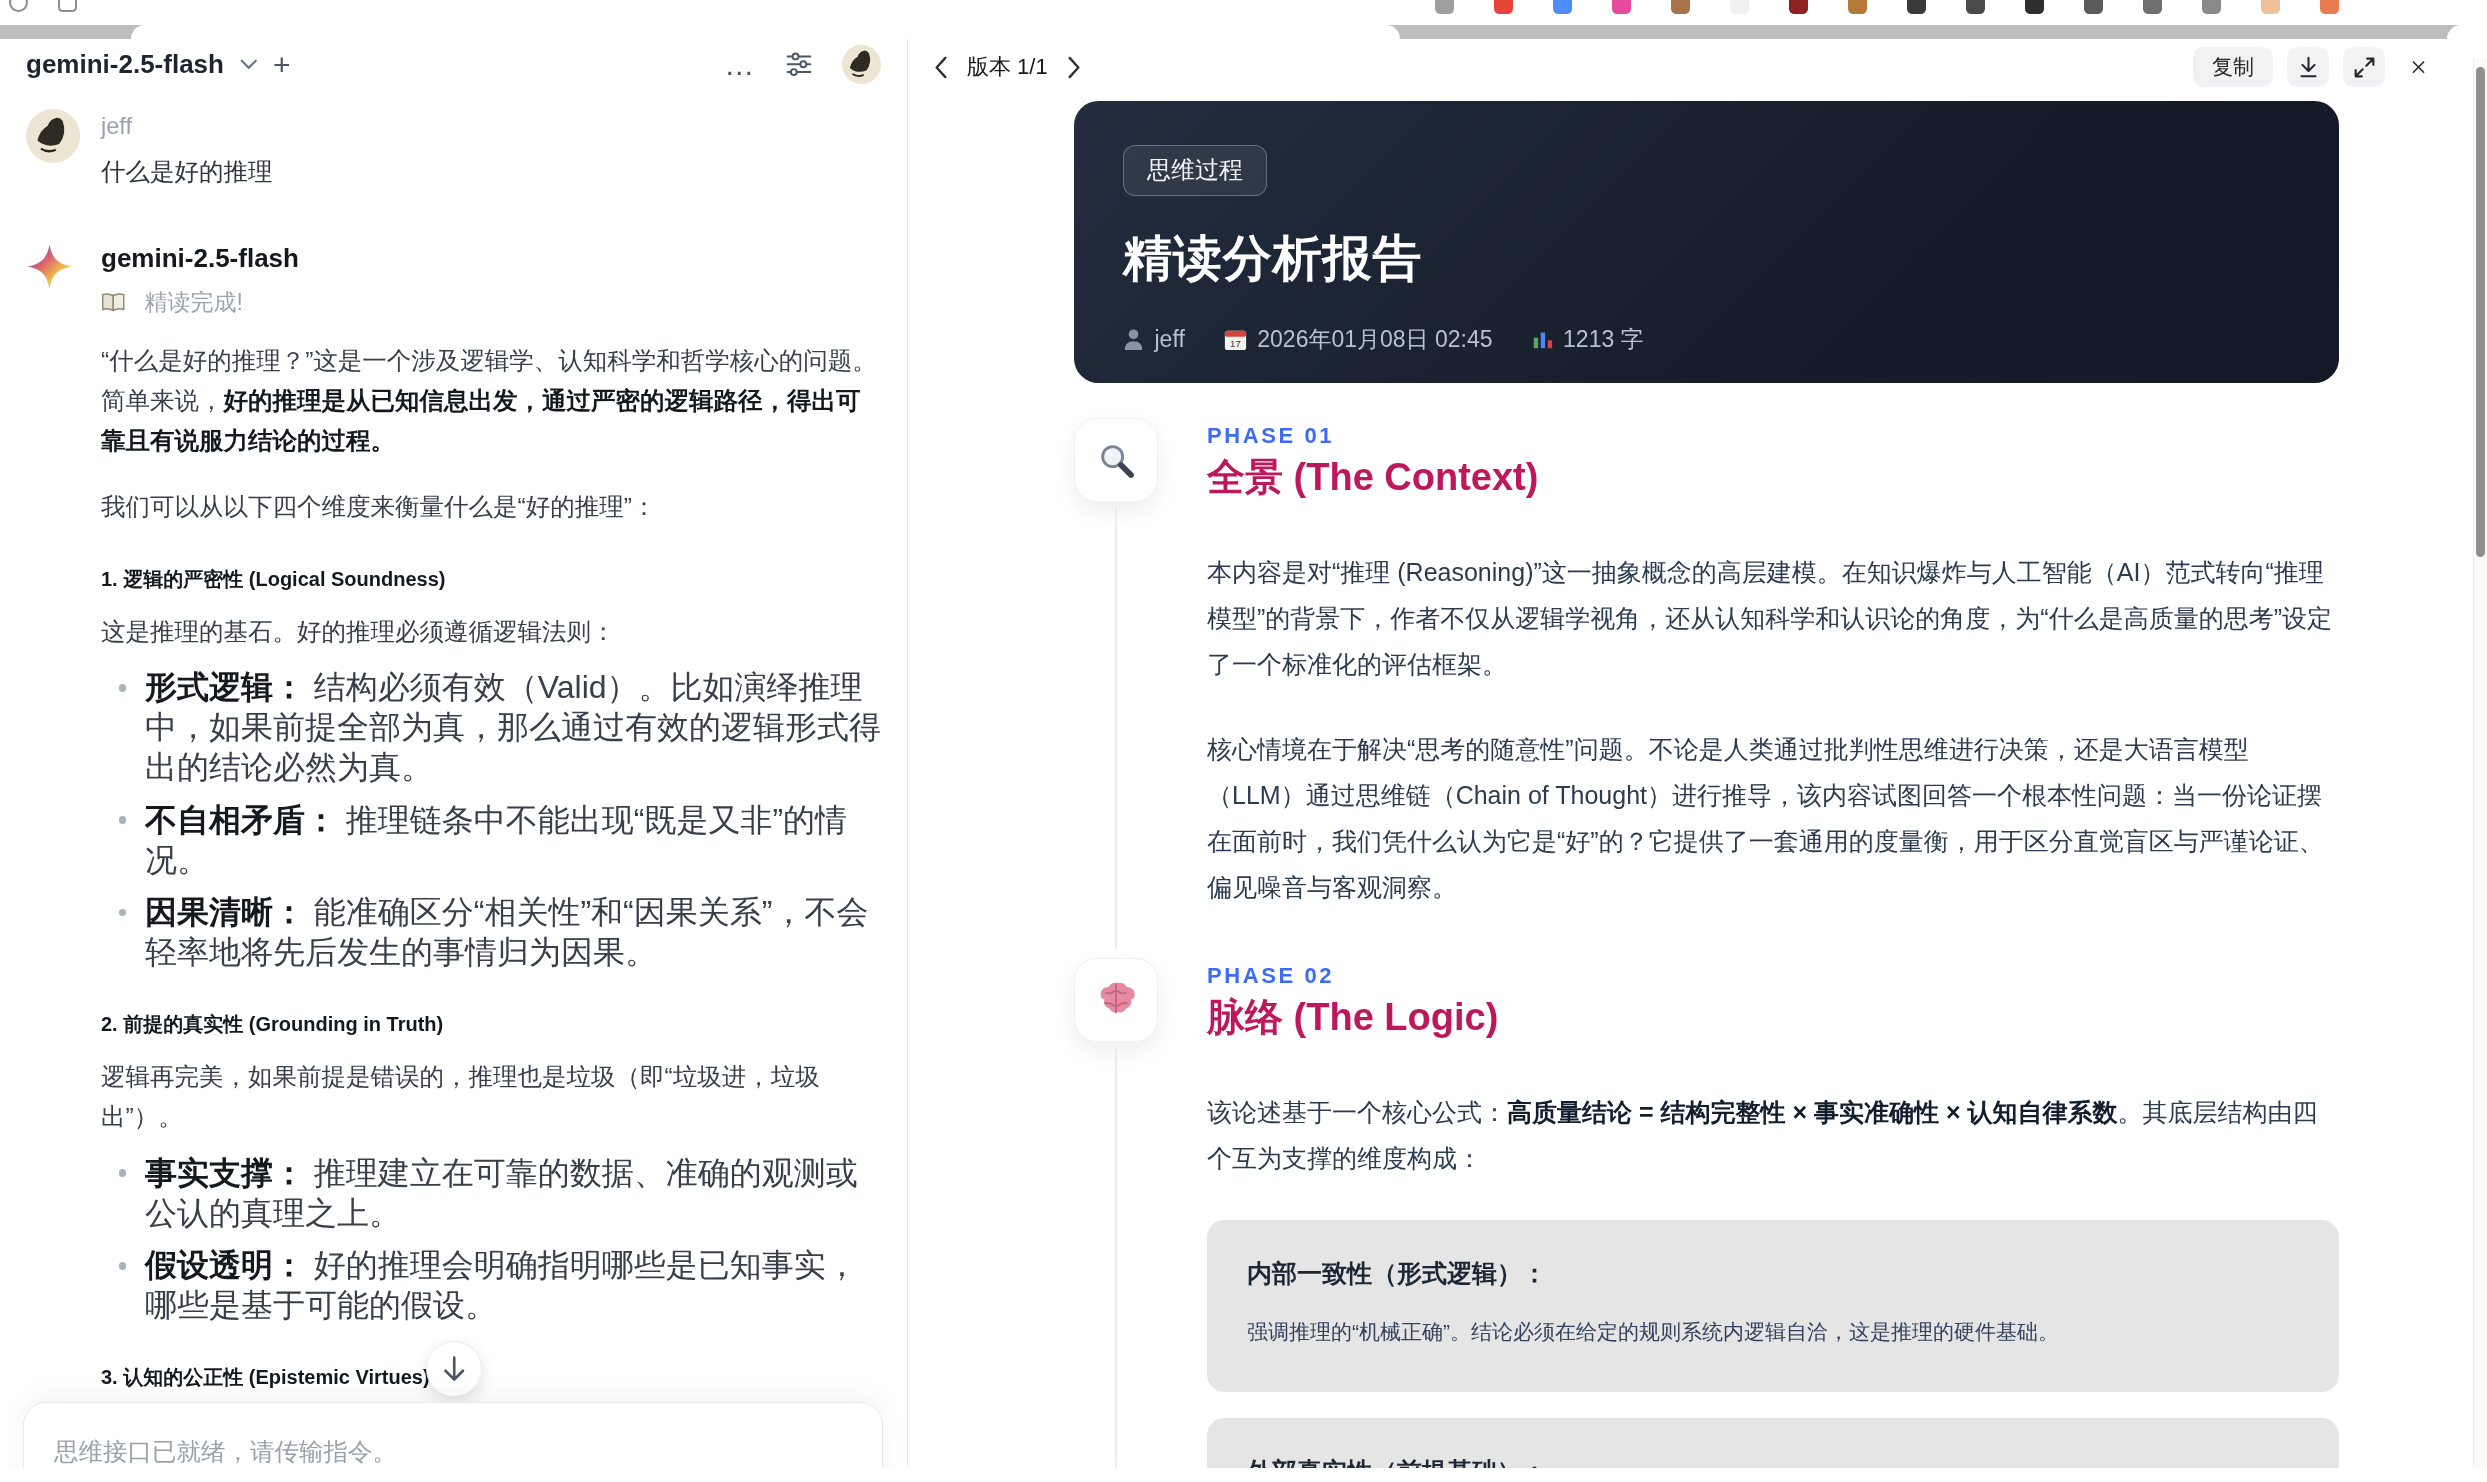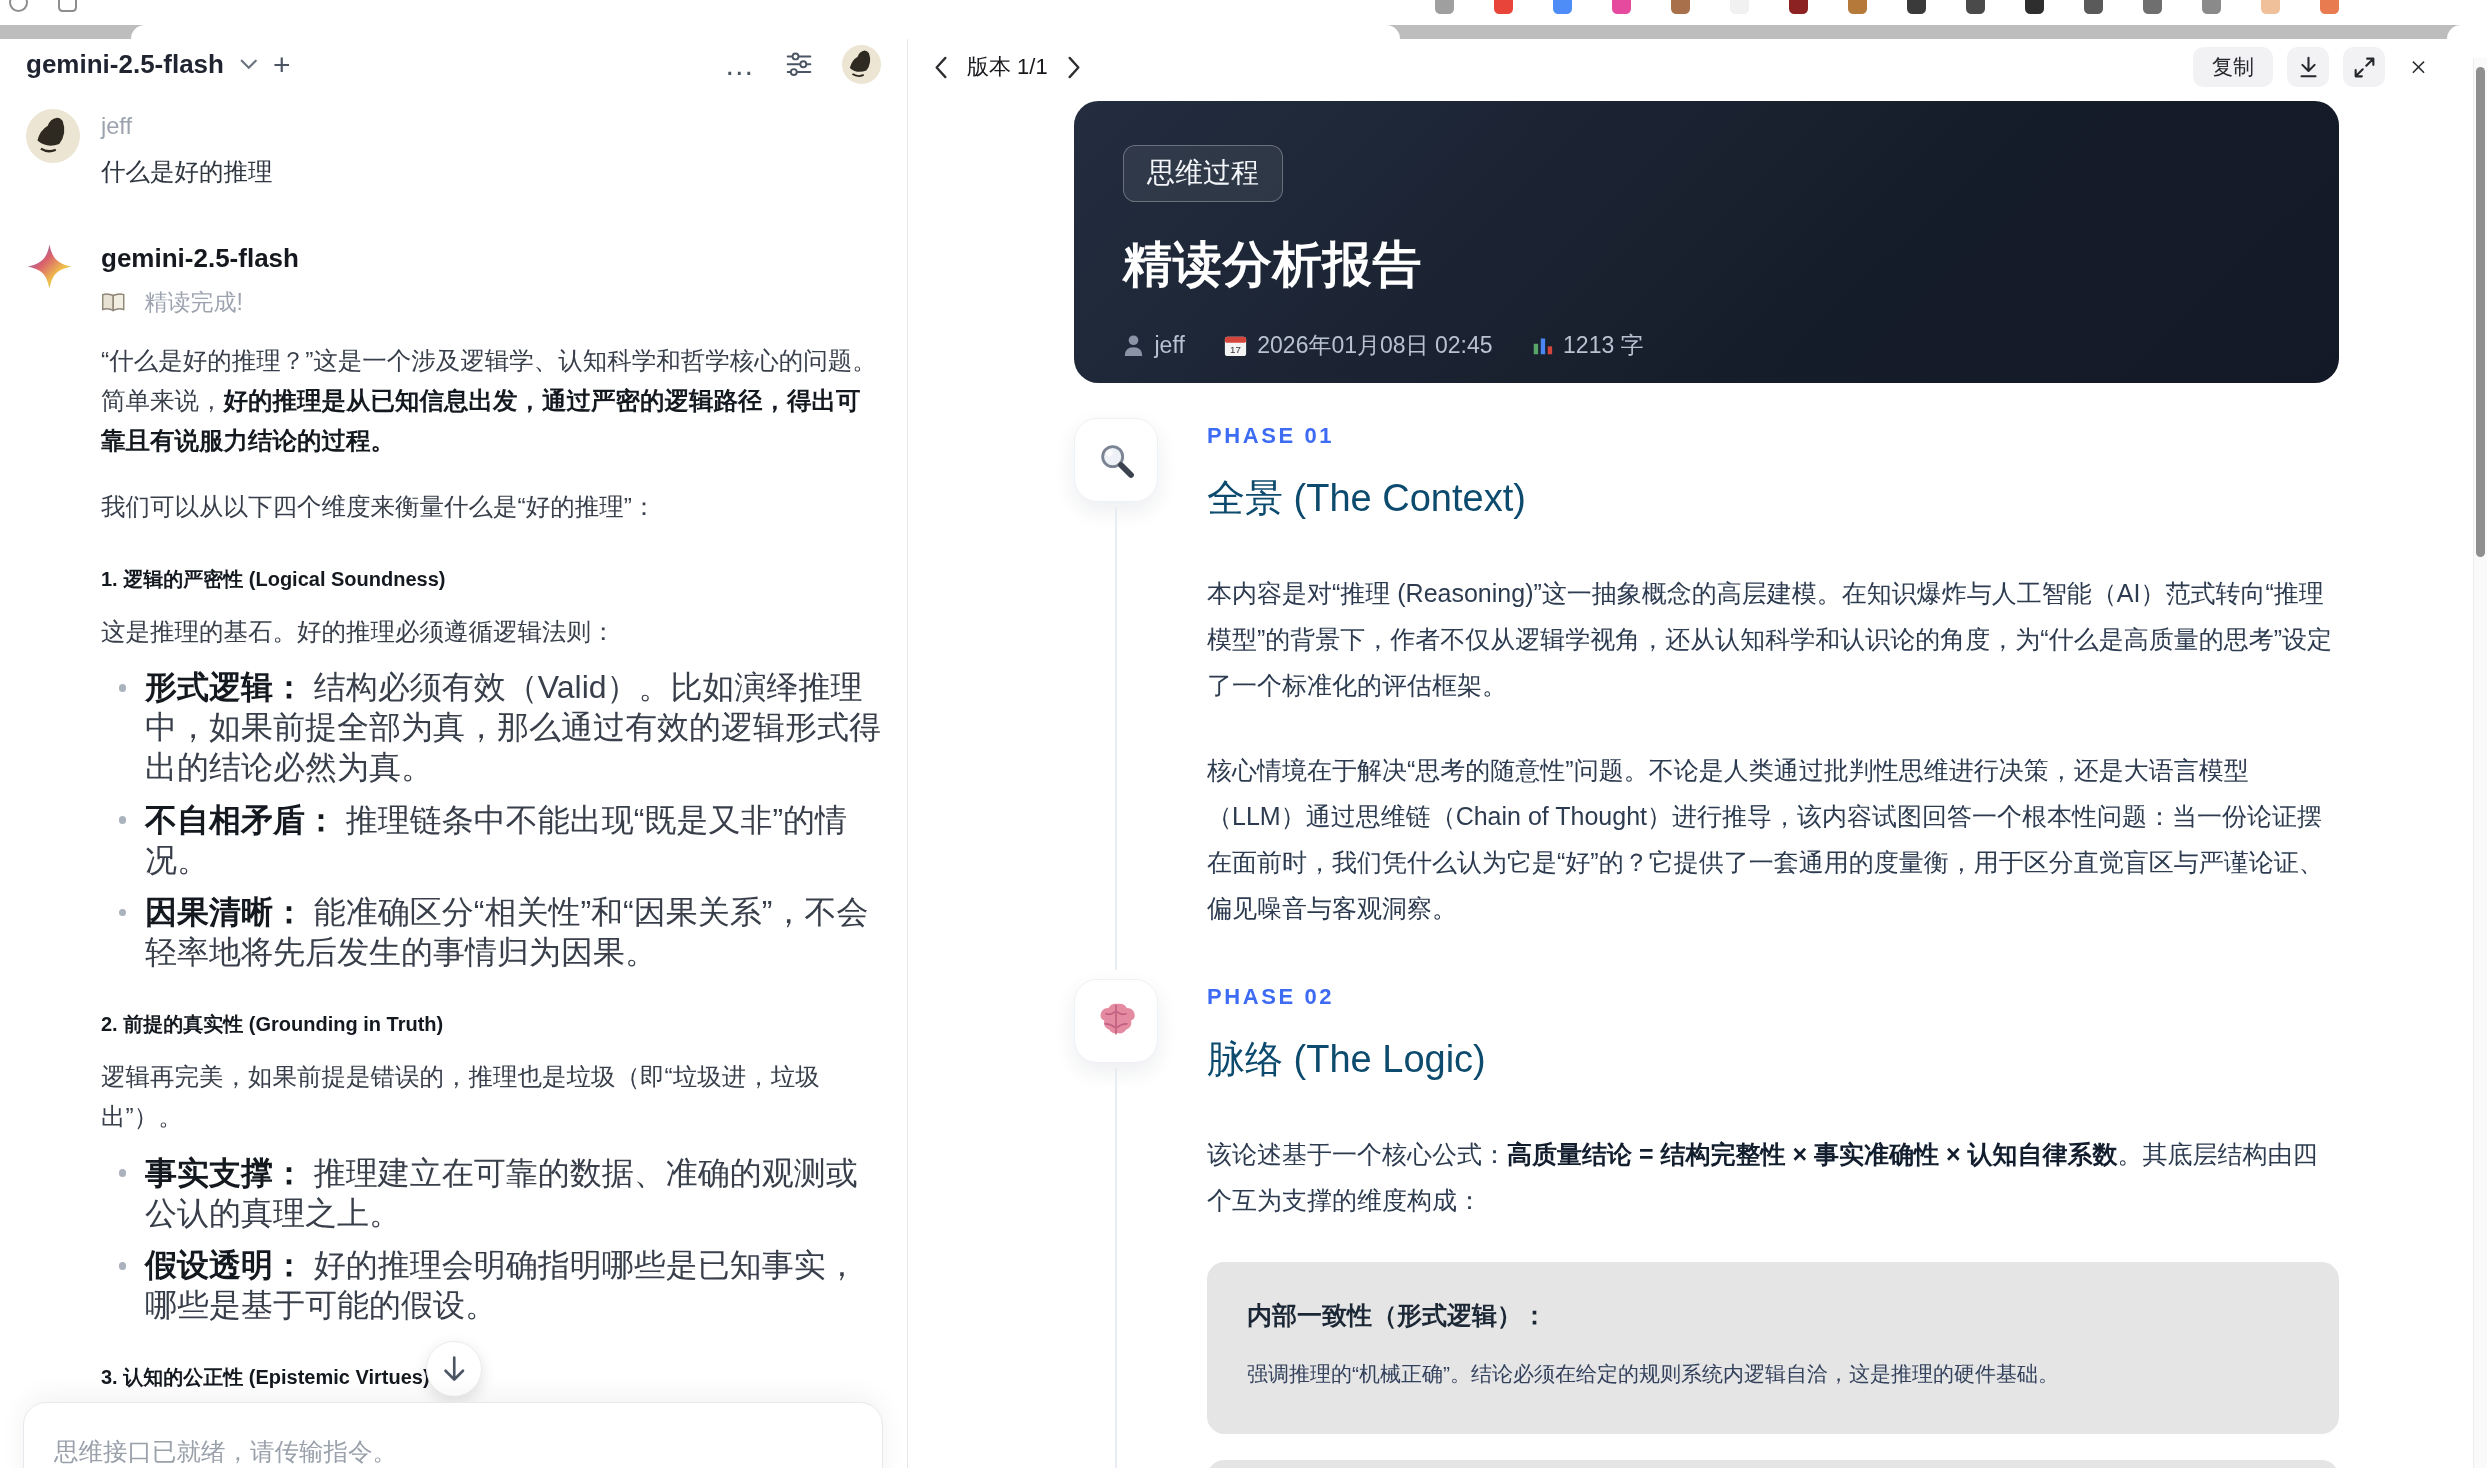--- a/index.html
+++ b/index.html
@@ -57,32 +57,32 @@
   .version-nav { display:flex; align-items:center; gap:19px; }
   .version-label { font-size:22px; color:#17181c; }
   .toolbar-actions { display:flex; align-items:center; gap:14px; margin-right:23px; }
   .pill-btn { height:40px; padding:0 19px; border:none; border-radius:10.5px; background:#f2f2f4; font-size:21px; color:#26282d; display:flex; align-items:center; justify-content:center; cursor:pointer; font-family:Liberation Serif, serif; }
   .sq-btn { width:42px; height:40px; padding:0; }
   .close-btn { background:none; font-size:30px; color:#2b2d31; width:39px; }
 
   .artifact-scroll { position:absolute; top:58px; left:0; right:14px; bottom:0; overflow:hidden; padding:3.5px 145px 0 166px; }
 
   .report-hero { position:relative; width:1265px; height:282px; border-radius:24.5px; background:linear-gradient(135deg,#232d3f 0%,#161d2a 60%,#131927 100%); padding:44px 49px; margin-bottom:35px; }
-  .hero-badge { display:inline-block; padding:8.8px 23px; border:1.8px solid rgba(255,255,255,.28); background:rgba(255,255,255,.07); border-radius:12.3px; color:#f3f5f9; font-size:28px; }
+  .hero-badge { display:inline-block; padding:8.8px 23px; border:1.8px solid rgba(255,255,255,.28); background:rgba(255,255,255,.07); border-radius:12.3px; color:#f3f5f9; font-size:24px; }
   .hero-title { margin-top:30px; font-size:49px; font-weight:bold; color:#ffffff; letter-spacing:0.9px; }
   .hero-meta { margin-top:31.5px; display:flex; align-items:center; gap:39px; font-size:23px; color:#b9c2d0; }
   .hero-meta .mi { display:flex; align-items:center; gap:10.5px; }
 
   .phase { display:flex; gap:49px; width:1265px; }
   .rail { width:84px; display:flex; flex-direction:column; align-items:center; flex:0 0 auto; }
   .phase-badge { width:84px; height:84px; border-radius:23px; background:#fff; border:1.8px solid #eef1f5; box-shadow:0 8.8px 21px rgba(25,40,70,.08); display:flex; align-items:center; justify-content:center; flex:0 0 auto; }
   .rail .line { width:2.6px; flex:1; background:#e8edf3; margin-top:5.3px; }
   .pbody { flex:1; padding-top:5.3px; }
   .phase-label { font-size:22px; font-weight:bold; letter-spacing:2.6px; color:#3e6bf3; }
-  .phase-title { font-size:38px; font-weight:normal; color:#0c4a6e; margin-top:24px; margin-bottom:46px; }
+  .phase-title { font-size:38px; font-weight:bold; color:#be185d; margin-top:3px; margin-bottom:46px; }
   .pbody .para { font-size:25px; line-height:46px; color:#2d3b50; margin-bottom:39px; }
   .pbody .para b { color:#121d2e; }
   .phase + .phase { margin-top:8.8px; }
 
   .info-card { width:100%; background:#e5e5e5; border-radius:17.5px; padding:37px 40px; margin-bottom:26px; }
   .card-title { font-size:25px; font-weight:bold; color:#1c2736; margin-bottom:19px; }
   .card-text { font-size:21px; line-height:46px; color:#33415c; }
 
   .scrollbar-track { position:absolute; top:19px; right:0; width:14px; bottom:0; background:#fafafa; border-left:0.9px solid #ededed; z-index:10; }
   .scrollbar-thumb { position:absolute; top:8.8px; left:1.8px; width:9.6px; height:490px; border-radius:5.3px; background:#8f8f8f; }

